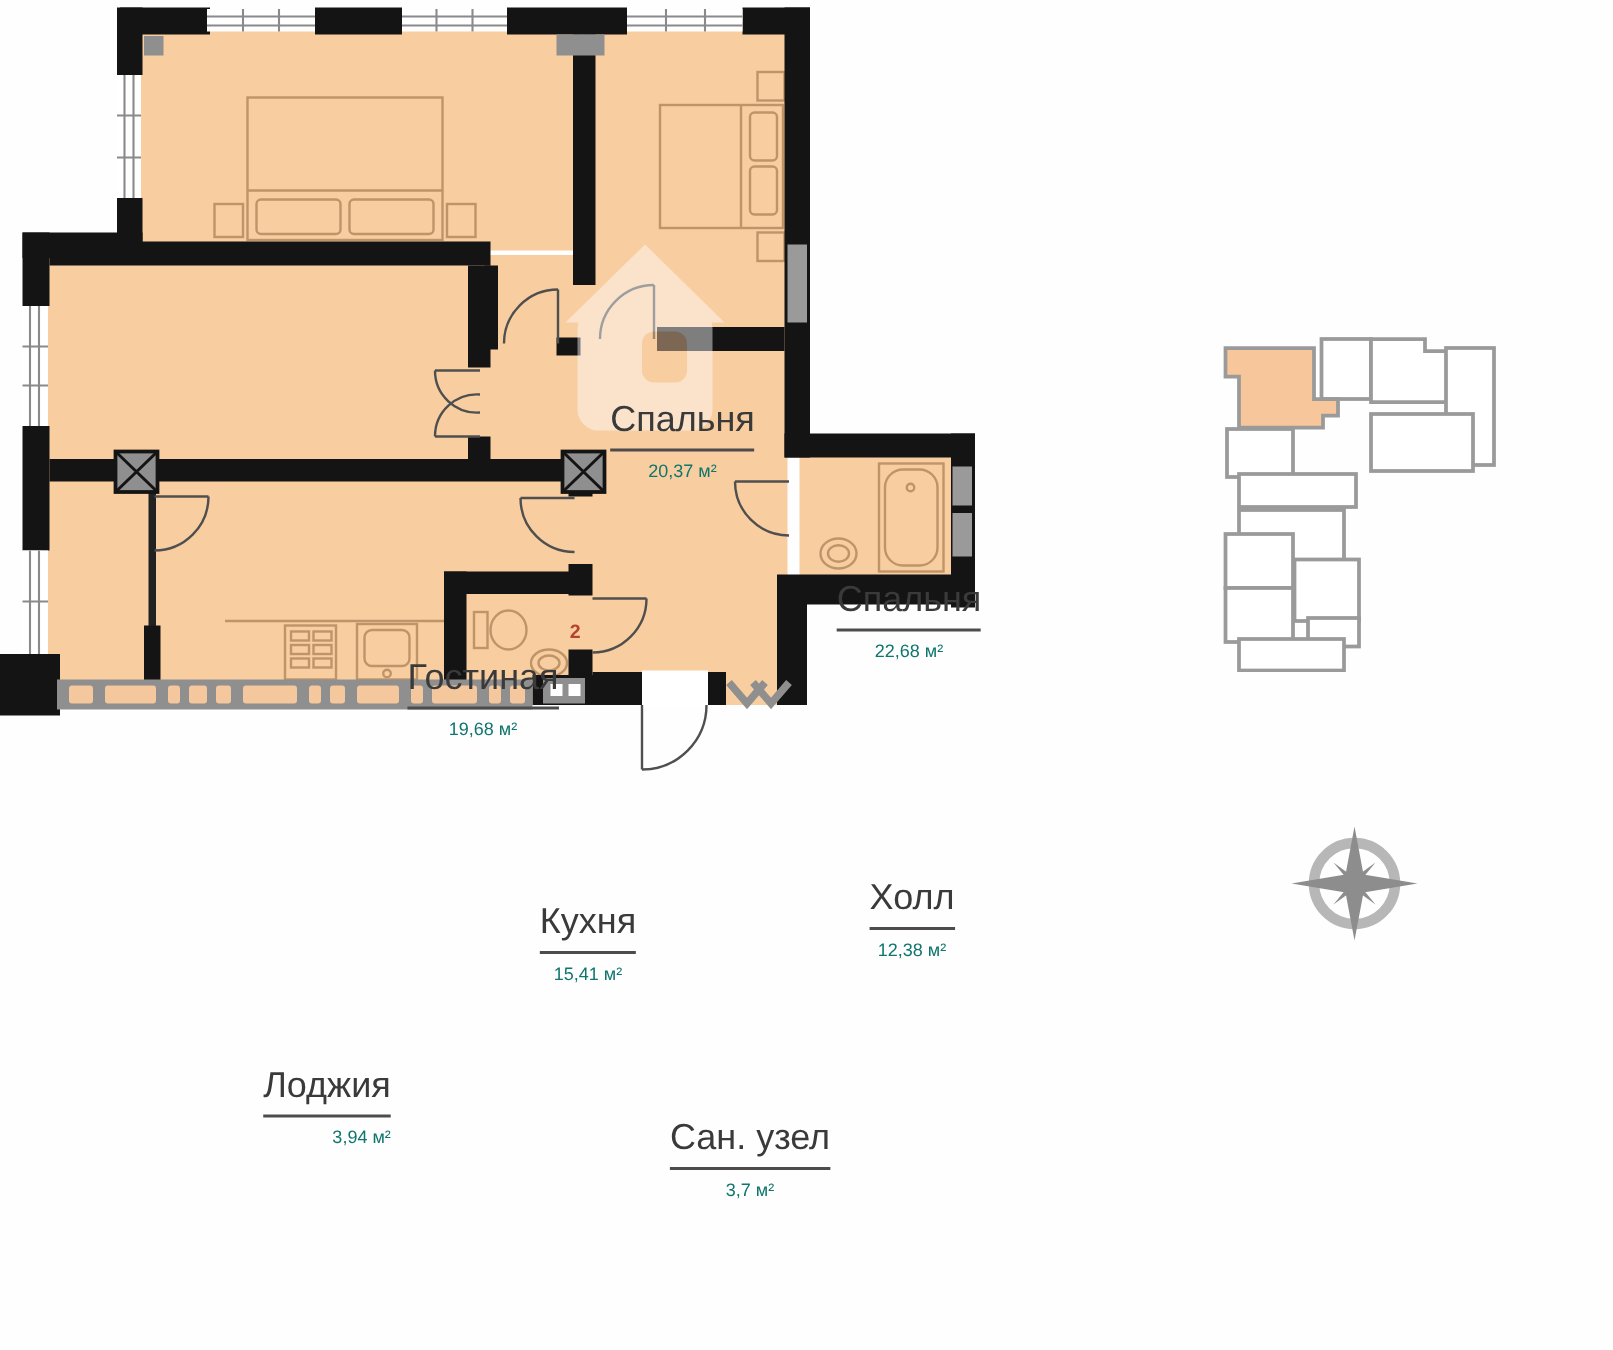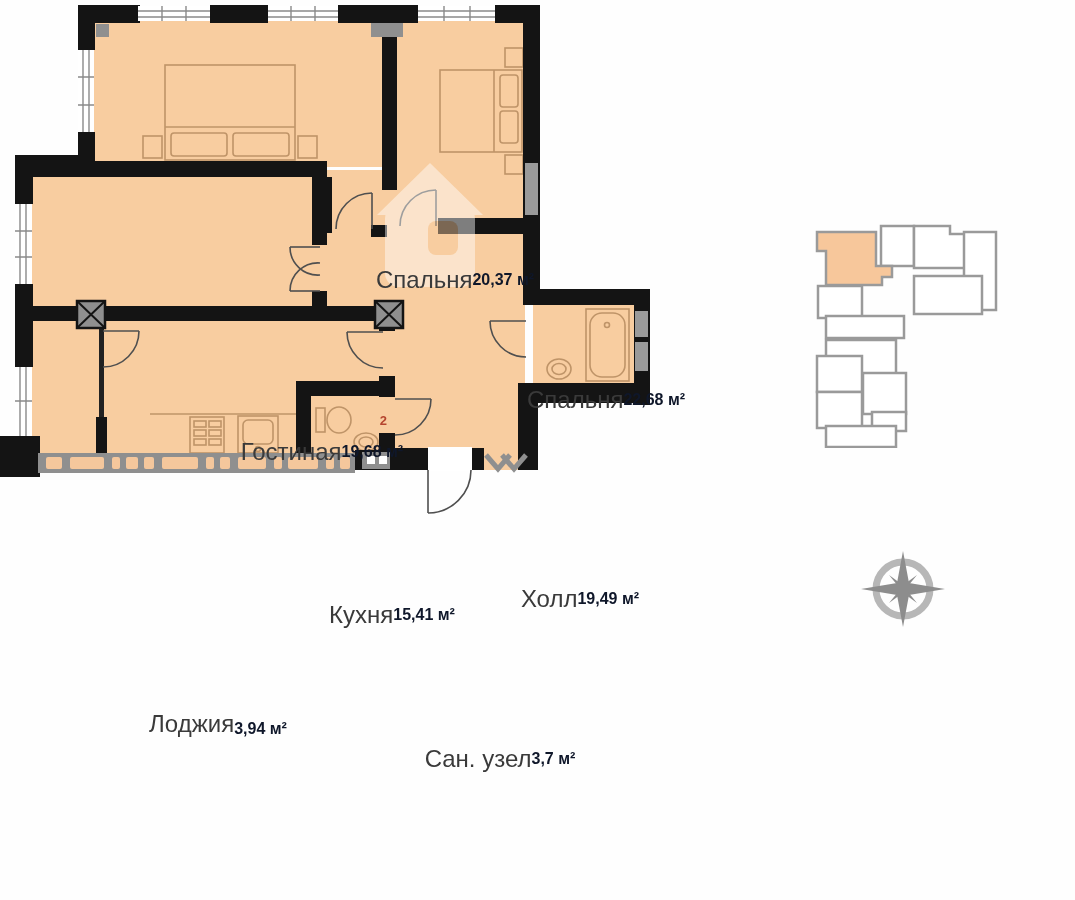--- a/index.html
+++ b/index.html
@@ -5,30 +5,30 @@
   html,body{margin:0;padding:0;background:#ffffff;}
   #stage{position:relative;width:1075px;height:900px;background:#fefefe;overflow:hidden;
          font-family:"Liberation Sans", sans-serif;color:#2e2e2e;}
   
   .title{position:absolute;left:455px;top:88px;transform:translateX(-50%);text-align:center;white-space:nowrap;}
   .title .t1{font-size:29px;color:#272727;}
   .title .t1 .big{font-size:44px;font-weight:400;vertical-align:-3px;letter-spacing:1px;}
   .title .t2{margin-top:9px;font-size:34px;color:#272727;}
   .title .t2 .unit{font-size:20px;margin-left:6px;}
   
-  .room-label{position:absolute;transform:translateX(-50%);display:inline-flex;flex-direction:row;
+  .room-label{position:absolute;transform:translateX(-50%);display:inline-flex;flex-direction:column;
               align-items:center;white-space:nowrap;z-index:5;}
   .room-label .nm{font-size:24px;color:#3a3a3a;}
   .room-label .dv{align-self:stretch;height:2px;background:#4c4c4c;margin:5px 0 6px;}
-  .room-label .ar{font-size:16px;font-weight:700;color:#0f172a;}
+  .room-label .ar{font-size:12px;font-weight:400;color:#0f766e;}
   #lbl-bed1{left:455px;top:266px;}
   #lbl-bed2{left:606px;top:386px;}
   #lbl-living{left:322px;top:438px;justify-content:center;}
   #lbl-kitchen{left:392px;top:601px;}
-  #lbl-hall{left:580px;top:585px;}
+  #lbl-hall{left:608px;top:585px;}
   #lbl-bath{left:748px;top:640px;}
   #lbl-loggia{left:218px;top:710px;align-items:flex-end;}
   #lbl-wc{left:500px;top:710px;margin-top:35px;}
   svg{position:absolute;display:block;}
   #plan-svg{left:0;top:0;}
   #minimap-svg{left:806px;top:216px;}
   #compass-svg{left:860px;top:545px;}
 </style>
 </head>
 <body>
@@ -300,21 +300,21 @@
     <span class="ar">19,68 м²</span>
   </div>
   <div class="room-label" id="lbl-kitchen">
     <span class="nm">Кухня</span>
     <span class="dv"></span>
     <span class="ar">15,41 м²</span>
   </div>
   <div class="room-label" id="lbl-hall">
     <span class="nm">Холл</span>
     <span class="dv"></span>
-    <span class="ar">19,49 м²</span>
+    <span class="ar">12,38 м²</span>
   </div>
   <div class="room-label" id="lbl-loggia">
     <span class="nm">Лоджия</span>
     <span class="dv"></span>
     <span class="ar">3,94 м²</span>
   </div>
   <div class="room-label" id="lbl-wc">
     <span class="nm">Сан. узел</span>
     <span class="dv"></span>
     <span class="ar">3,7 м²</span>

